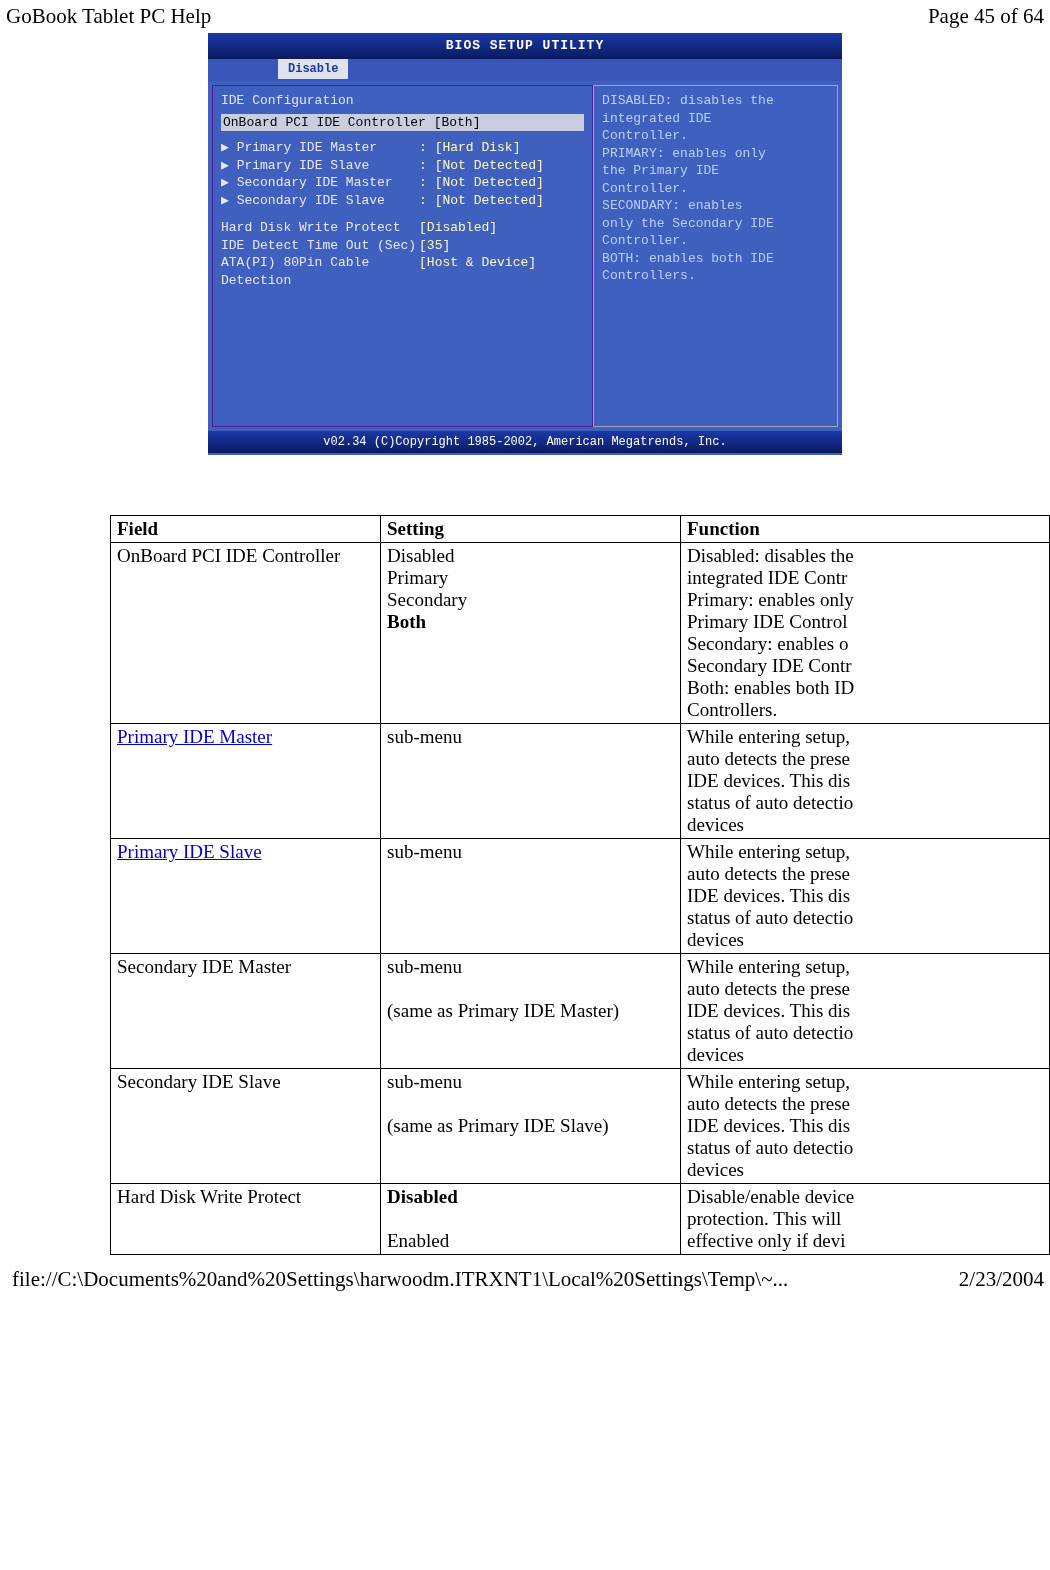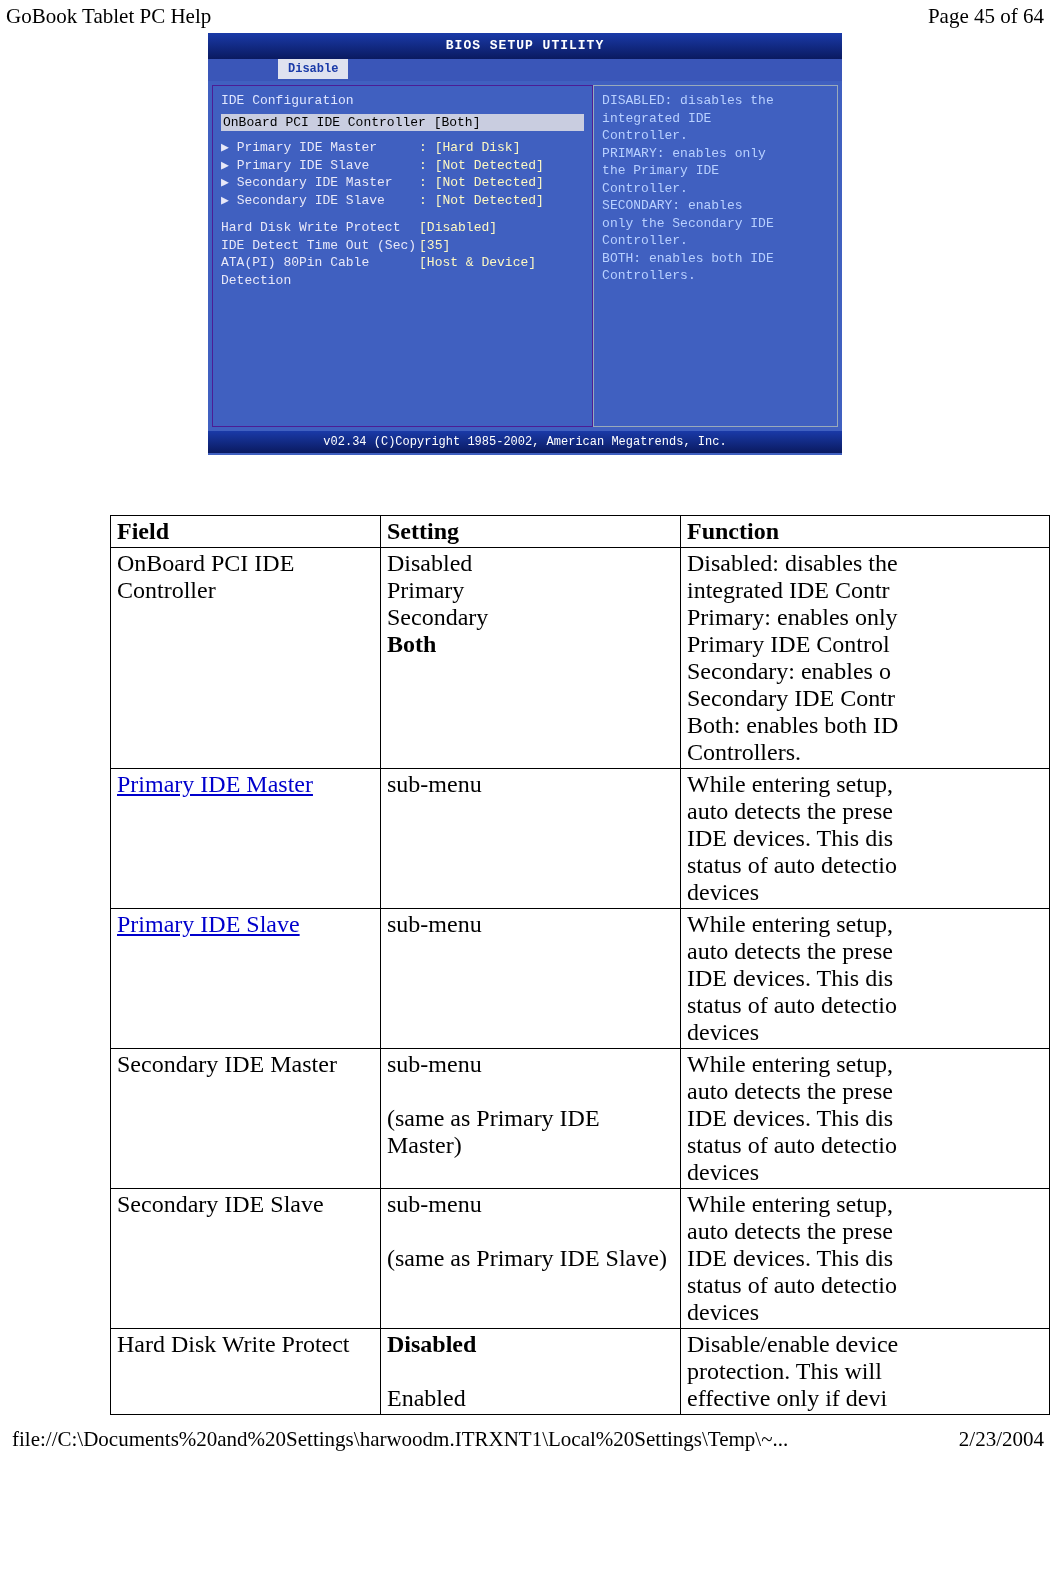--- a/index.html
+++ b/index.html
@@ -104,21 +104,21 @@
 
   table.fields {
     border-collapse: collapse;
     width: 940px;
     margin-left: 110px;
   }
   table.fields td, table.fields th {
     border: 1px solid #000;
     padding: 2px 6px;
     vertical-align: top;
-    font-size: 24px;
+    font-size: 19px;
     font-weight: normal;
     text-align: left;
   }
   table.fields th { font-weight: bold; }
   table.fields td.col-field { width: 270px; }
   table.fields td.col-setting { width: 300px; }
   table.fields td.col-function { overflow: hidden; white-space: pre-line; }
   .link { color: #0000cc; text-decoration: underline; }
   .bold { font-weight: bold; }
   .footer-row {

